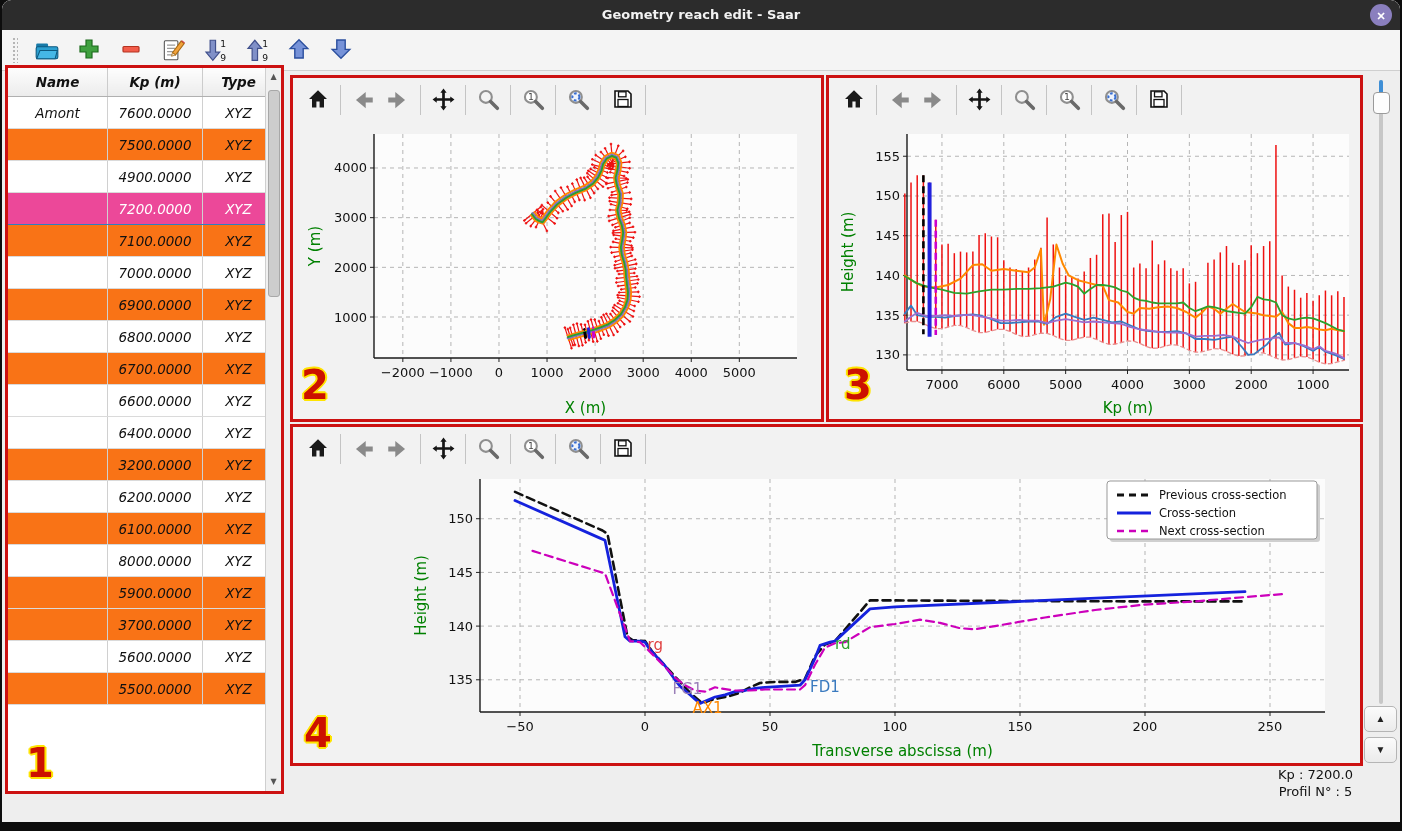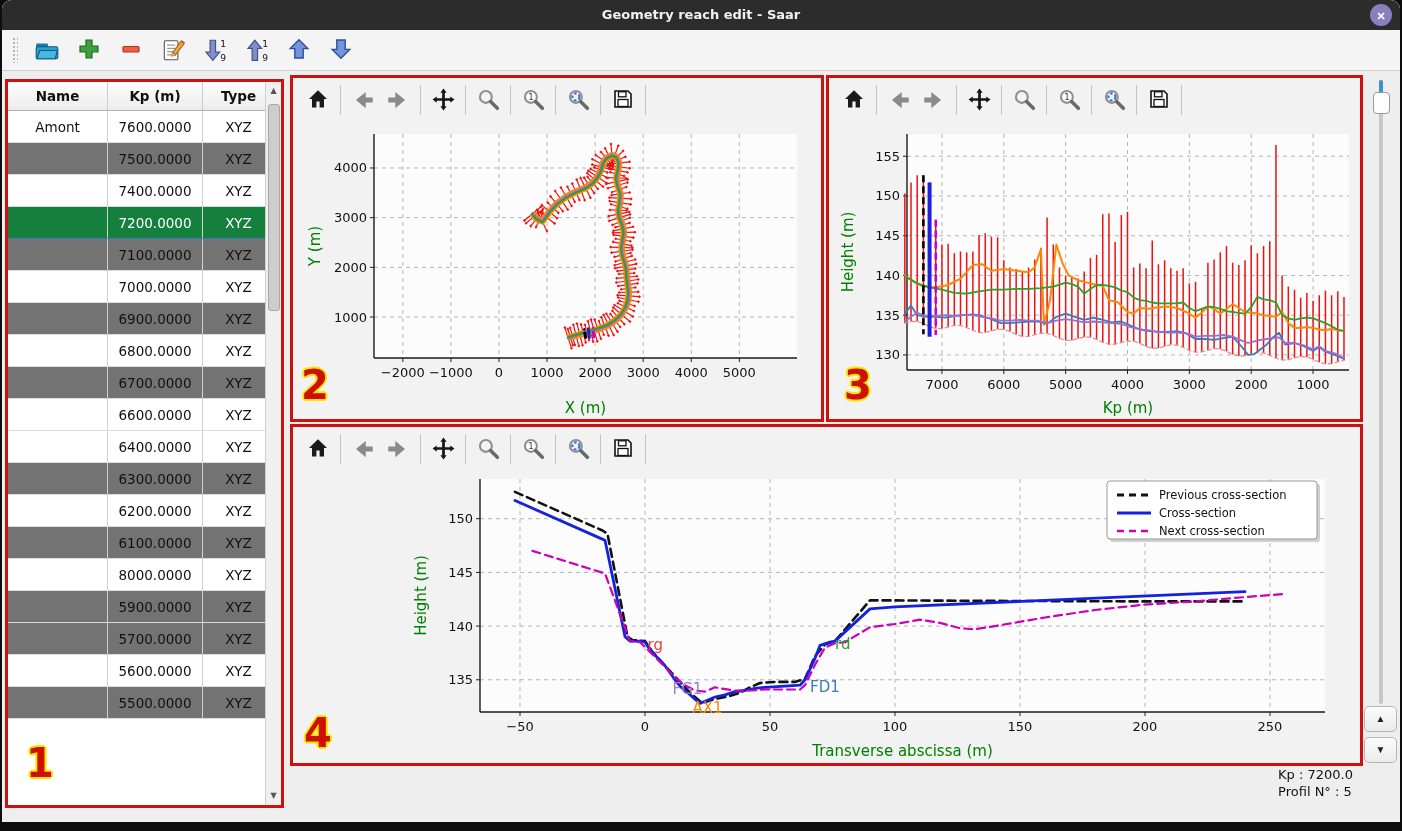--- a/index.html
+++ b/index.html
@@ -31,36 +31,36 @@
   svg text.axlabel{font-family:"DejaVu Sans",sans-serif;font-size:15px;fill:#008000;}
   svg text.ptlabel{font-family:"DejaVu Sans",sans-serif;font-size:15px;}
   svg text.legtext{font-family:"DejaVu Sans",sans-serif;font-size:11.5px;fill:#111;}
   
   .tablewrap{position:absolute;inset:0;background:#fff;}
   table.kp{border-collapse:collapse;width:258px;table-layout:fixed;}
   table.kp th{height:26px;background:linear-gradient(#fdfdfd,#ececec);border-bottom:1px solid #b0b0b0;
       border-right:1px solid #cccccc;font-size:13.5px;font-weight:bold;color:#111;}
   table.kp td{height:29px;text-align:center;font-size:13.5px;color:#111;
       border-right:1px solid #d0d0d0;border-bottom:1px solid #dadada;white-space:nowrap;overflow:hidden;}
-  table.kp tr.odd td{background:#737373;}
-  table.kp tr.sel td{background:#15803d;color:#fff;border-bottom-color:#2e7fc0;}
+  table.kp tr.odd td{background:#f97316;}
+  table.kp tr.sel td{background:#ec4899;color:#fff;border-bottom-color:#2e7fc0;}
   .vscroll{position:absolute;top:0;right:0;bottom:0;width:15px;background:#f0f0f0;border-left:1px solid #cfcfcf;}
   .vscroll .arr{position:absolute;left:0;width:15px;height:16px;text-align:center;font-size:8px;color:#555;line-height:16px;cursor:pointer;}
   .vscroll .thumb{position:absolute;left:2px;width:10px;border-radius:3px;background:#cdcdcd;border:1px solid #a8a8a8;cursor:grab;}
   
   .vslider{position:absolute;left:1370px;top:80px;width:18px;height:624px;}
   .vslider .groove{position:absolute;left:7px;top:0;bottom:0;width:4px;background:#c7c7c7;border-radius:2px;}
   .vslider .fill{position:absolute;left:7px;top:0;height:14px;width:4px;background:#3f8fd6;border-radius:2px;}
   .vslider .handle{position:absolute;left:1px;top:12px;width:15px;height:20px;background:#fdfdfd;
       border:1px solid #9a9a9a;border-radius:4px;cursor:grab;}
   .spincol{position:absolute;left:1362px;top:706px;display:flex;flex-direction:column;gap:5px;}
   .spinbtn{width:33px;height:26px;background:linear-gradient(#fbfbfb,#ebebeb);border:1px solid #b5b5b5;
       border-radius:5px;font-size:10px;color:#222;cursor:pointer;line-height:24px;text-align:center;padding:0;}
   
-  .status{position:absolute;right:47px;top:766px;text-align:left;font-size:13px;color:#111;line-height:17px;}
+  .status{position:absolute;right:47px;top:766px;text-align:center;font-size:13px;color:#111;line-height:17px;}
   
   .bignum{position:absolute;font-size:40px;font-weight:bold;color:#cc1100;
       text-shadow:-2px 0 #ffe400,2px 0 #ffe400,0 -2px #ffe400,0 2px #ffe400,
                   -1px -1px #ffe400,1px -1px #ffe400,-1px 1px #ffe400,1px 1px #ffe400;}
 </style>
 </head>
 <body>
 
 <svg width="0" height="0" style="position:absolute">
   <defs>
@@ -163,21 +163,21 @@
           <use href="#icon-sort-asc"></use>
         </svg></button>
     <button class="tbtn"><svg width="24" height="24">
           <use href="#icon-arrow-up"></use>
         </svg></button>
     <button class="tbtn"><svg width="24" height="24">
           <use href="#icon-arrow-down"></use>
         </svg></button>
   </div>
 
-  <div class="rpanel" style="left:3px;top:79px;width:279px;height:729px;">
+  <div class="rpanel" style="left:3px;top:65px;width:279px;height:729px;font-style:italic;">
     <div class="tablewrap">
       <table class="kp">
         <thead>
           <tr>
             <th style="width:97px">Name</th>
             <th style="width:92px">Kp (m)</th>
             <th style="width:69px">Type</th>
           </tr>
         </thead>
         <tbody>
@@ -186,21 +186,21 @@
               <td>7600.0000</td>
               <td>XYZ</td>
             </tr>
             <tr class="odd">
               <td></td>
               <td>7500.0000</td>
               <td>XYZ</td>
             </tr>
             <tr>
               <td></td>
-              <td>7400.0000</td>
+              <td>4900.0000</td>
               <td>XYZ</td>
             </tr>
             <tr class="sel">
               <td></td>
               <td>7200.0000</td>
               <td>XYZ</td>
             </tr>
             <tr class="odd">
               <td></td>
               <td>7100.0000</td>
@@ -231,21 +231,21 @@
               <td>6600.0000</td>
               <td>XYZ</td>
             </tr>
             <tr>
               <td></td>
               <td>6400.0000</td>
               <td>XYZ</td>
             </tr>
             <tr class="odd">
               <td></td>
-              <td>6300.0000</td>
+              <td>3200.0000</td>
               <td>XYZ</td>
             </tr>
             <tr>
               <td></td>
               <td>6200.0000</td>
               <td>XYZ</td>
             </tr>
             <tr class="odd">
               <td></td>
               <td>6100.0000</td>
@@ -256,21 +256,21 @@
               <td>8000.0000</td>
               <td>XYZ</td>
             </tr>
             <tr class="odd">
               <td></td>
               <td>5900.0000</td>
               <td>XYZ</td>
             </tr>
             <tr class="odd">
               <td></td>
-              <td>5700.0000</td>
+              <td>3700.0000</td>
               <td>XYZ</td>
             </tr>
             <tr>
               <td></td>
               <td>5600.0000</td>
               <td>XYZ</td>
             </tr>
             <tr class="odd">
               <td></td>
               <td>5500.0000</td>

